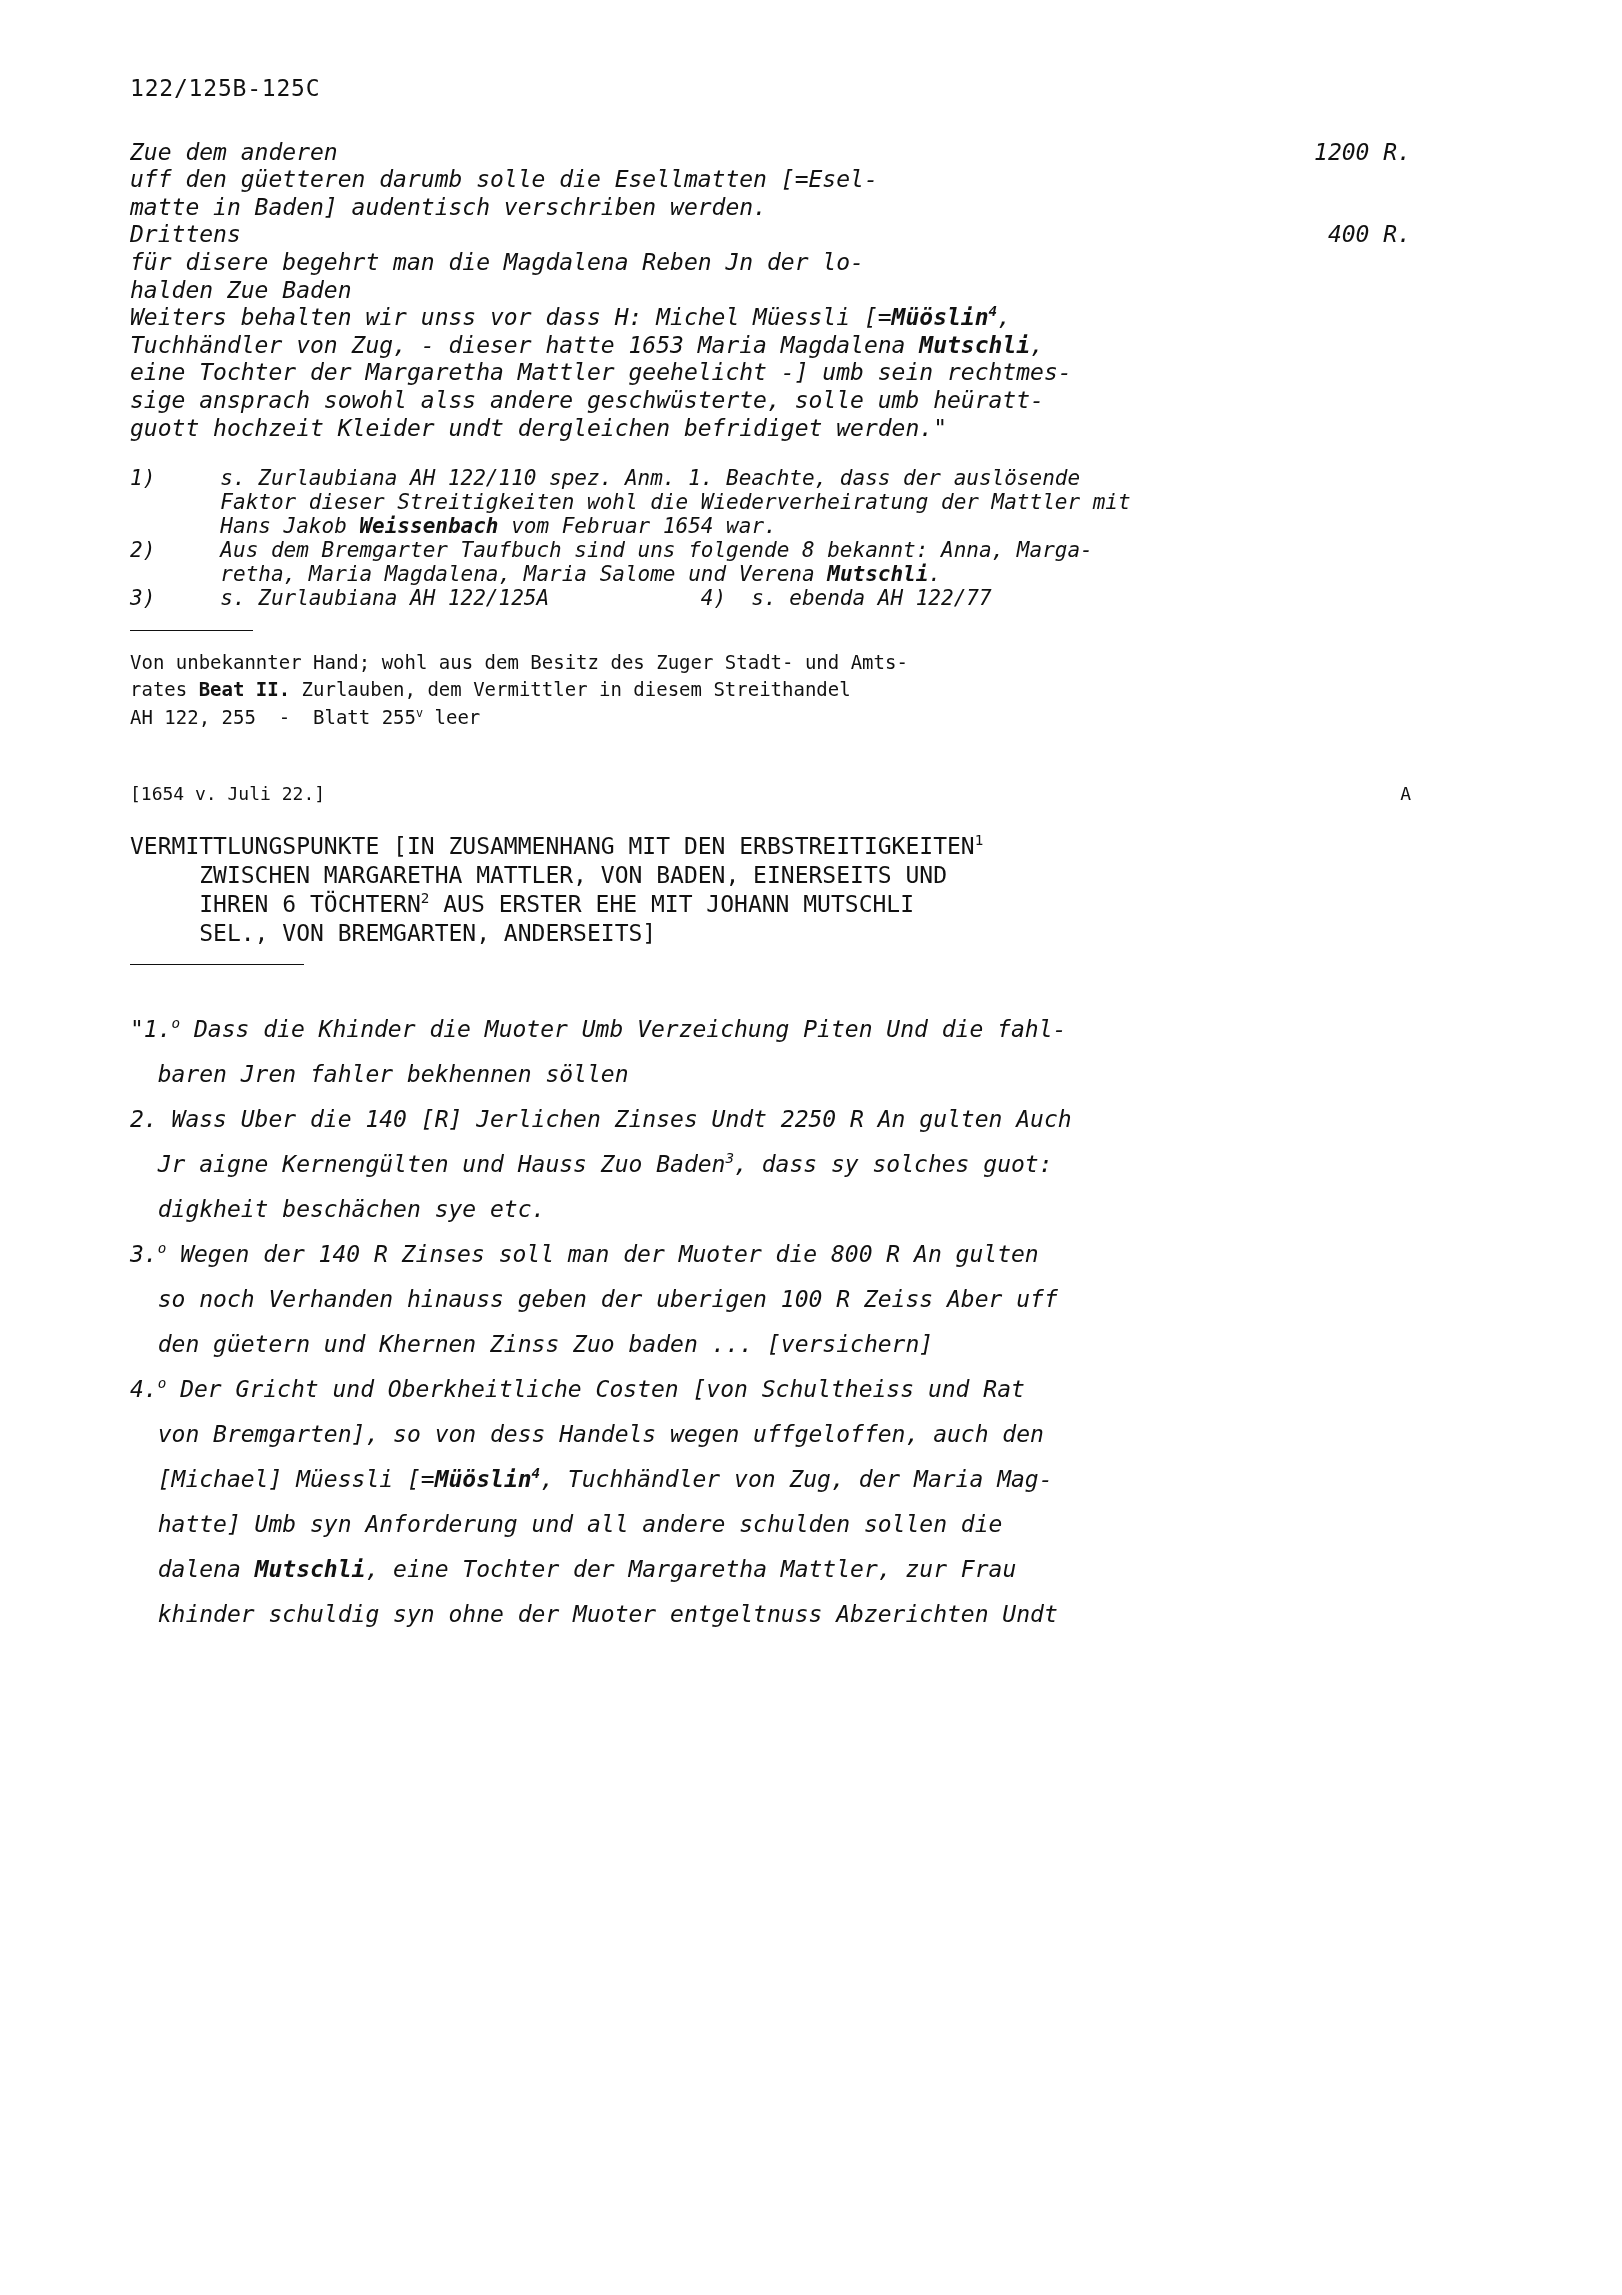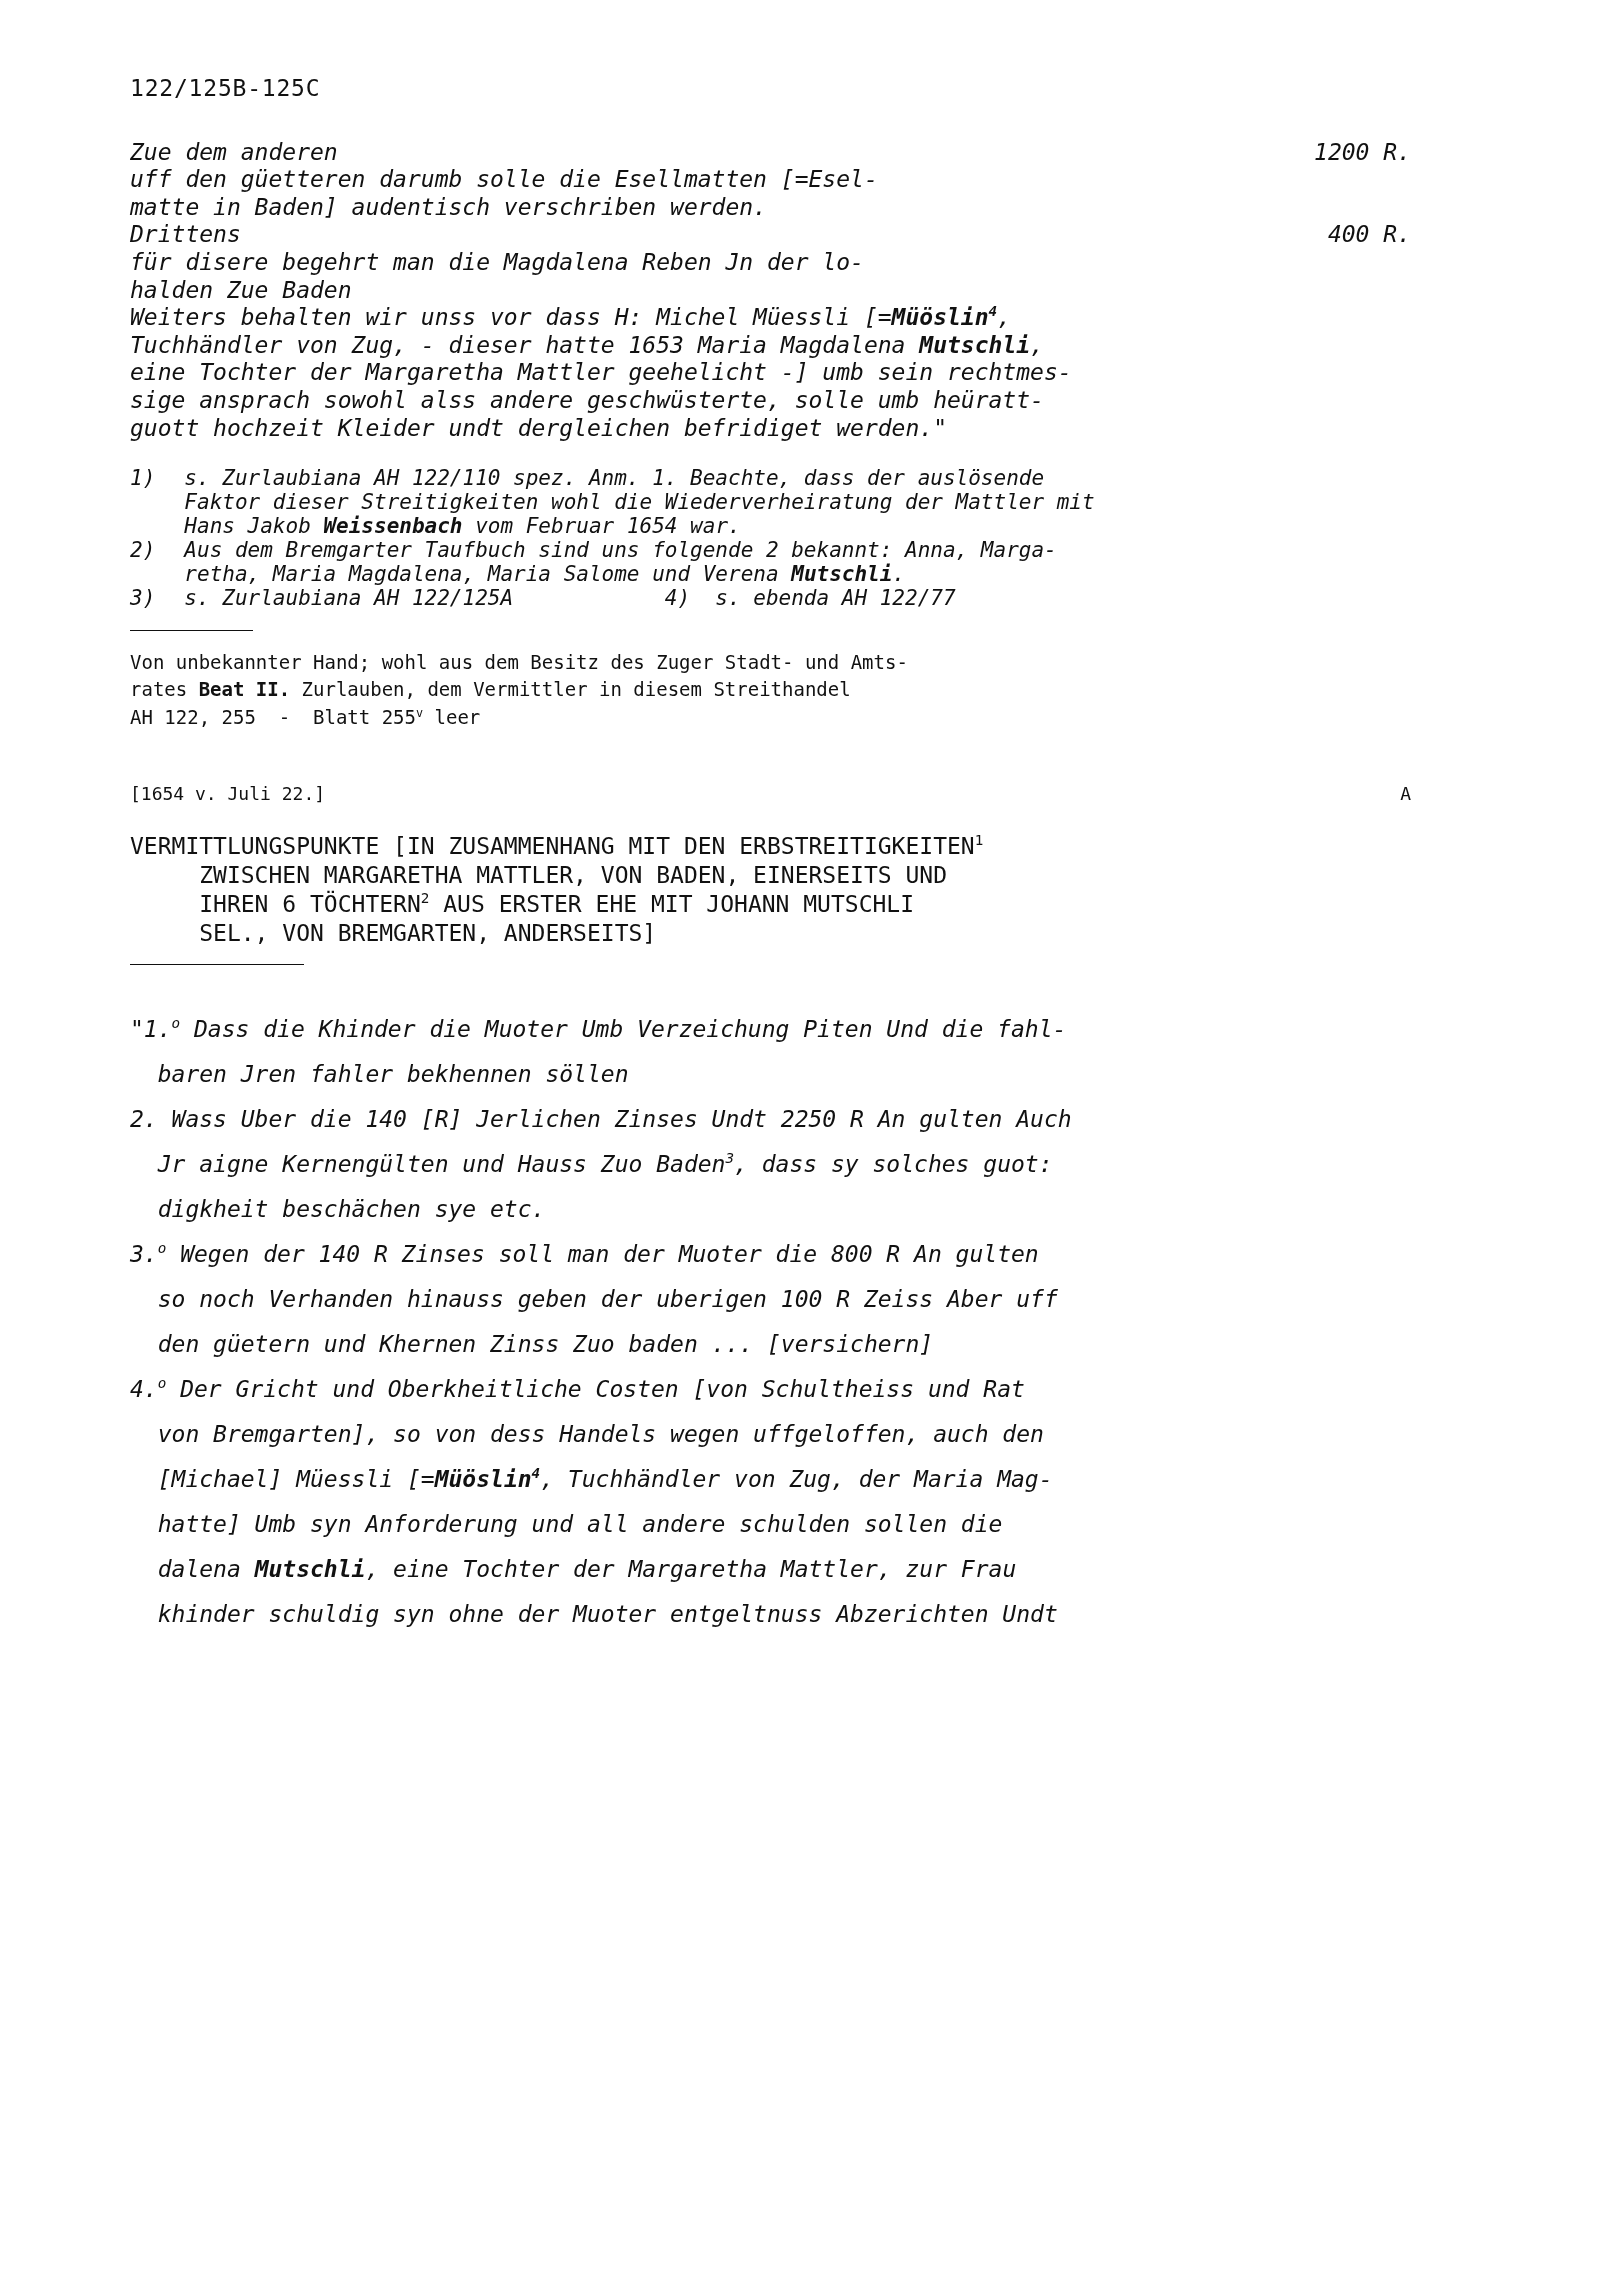--- a/index.html
+++ b/index.html
@@ -19,20 +19,21 @@
   .page-header {
     font-size: 23px;
     line-height: 27.6px;
     letter-spacing: 0.8px;
     margin-bottom: 36px;
     font-style: normal;
   }
   section .line {
     display: flex;
     white-space: pre;
+    gap: 36px;
   }
   .seg { flex: 0 1 auto; }
   .right-col { margin-left: auto; flex: 0 0 auto; }
   .italic { font-style: italic; }
   strong { font-weight: bold; }
   sup { font-size: 0.62em; vertical-align: super; line-height: 0; }
 
   .transcript {
     font-size: 23px;
     line-height: 27.6px;
@@ -105,21 +106,21 @@
       <div class="line"><span class="seg"><span>Tuchhändler von Zug, - dieser hatte 1653 Maria Magdalena </span><strong>Mutschli</strong><span>,</span></span></div>
       <div class="line"><span class="seg"><span>eine Tochter der Margaretha Mattler geehelicht -] umb sein rechtmes-</span></span></div>
       <div class="line"><span class="seg"><span>sige ansprach sowohl alss andere geschwüsterte, solle umb heüratt-</span></span></div>
       <div class="line"><span class="seg"><span>guott hochzeit Kleider undt dergleichen befridiget werden."</span></span></div>
     </section>
 
   <section class="footnotes italic">
       <div class="line"><span class="marker">1)</span><span class="seg"><span>s. Zurlaubiana AH 122/110 spez. Anm. 1. Beachte, dass der auslösende</span></span></div>
       <div class="line"><span class="marker"></span><span class="seg"><span>Faktor dieser Streitigkeiten wohl die Wiederverheiratung der Mattler mit</span></span></div>
       <div class="line"><span class="marker"></span><span class="seg"><span>Hans Jakob </span><strong>Weissenbach</strong><span> vom Februar 1654 war.</span></span></div>
-      <div class="line"><span class="marker">2)</span><span class="seg"><span>Aus dem Bremgarter Taufbuch sind uns folgende 2 bekannt: Anna, Marga-</span></span></div>
+      <div class="line"><span class="marker">2)</span><span class="seg"><span>Aus dem Bremgarter Taufbuch sind uns folgende 8 bekannt: Anna, Marga-</span></span></div>
       <div class="line"><span class="marker"></span><span class="seg"><span>retha, Maria Magdalena, Maria Salome und Verena </span><strong>Mutschli</strong><span>.</span></span></div>
       <div class="line"><span class="marker">3)</span><span class="seg"><span>s. Zurlaubiana AH 122/125A            4)  s. ebenda AH 122/77</span></span></div>
     </section>
 
   <hr class="rule rule-1">
 
   <section class="editorial">
       <div class="line"><span class="seg"><span>Von unbekannter Hand; wohl aus dem Besitz des Zuger Stadt- und Amts-</span></span></div>
       <div class="line"><span class="seg"><span>rates </span><strong>Beat II.</strong><span> Zurlauben, dem Vermittler in diesem Streithandel</span></span></div>
       <div class="line"><span class="seg"><span>AH 122, 255  -  Blatt 255</span><span><sup>v</sup></span><span> leer</span></span></div>

